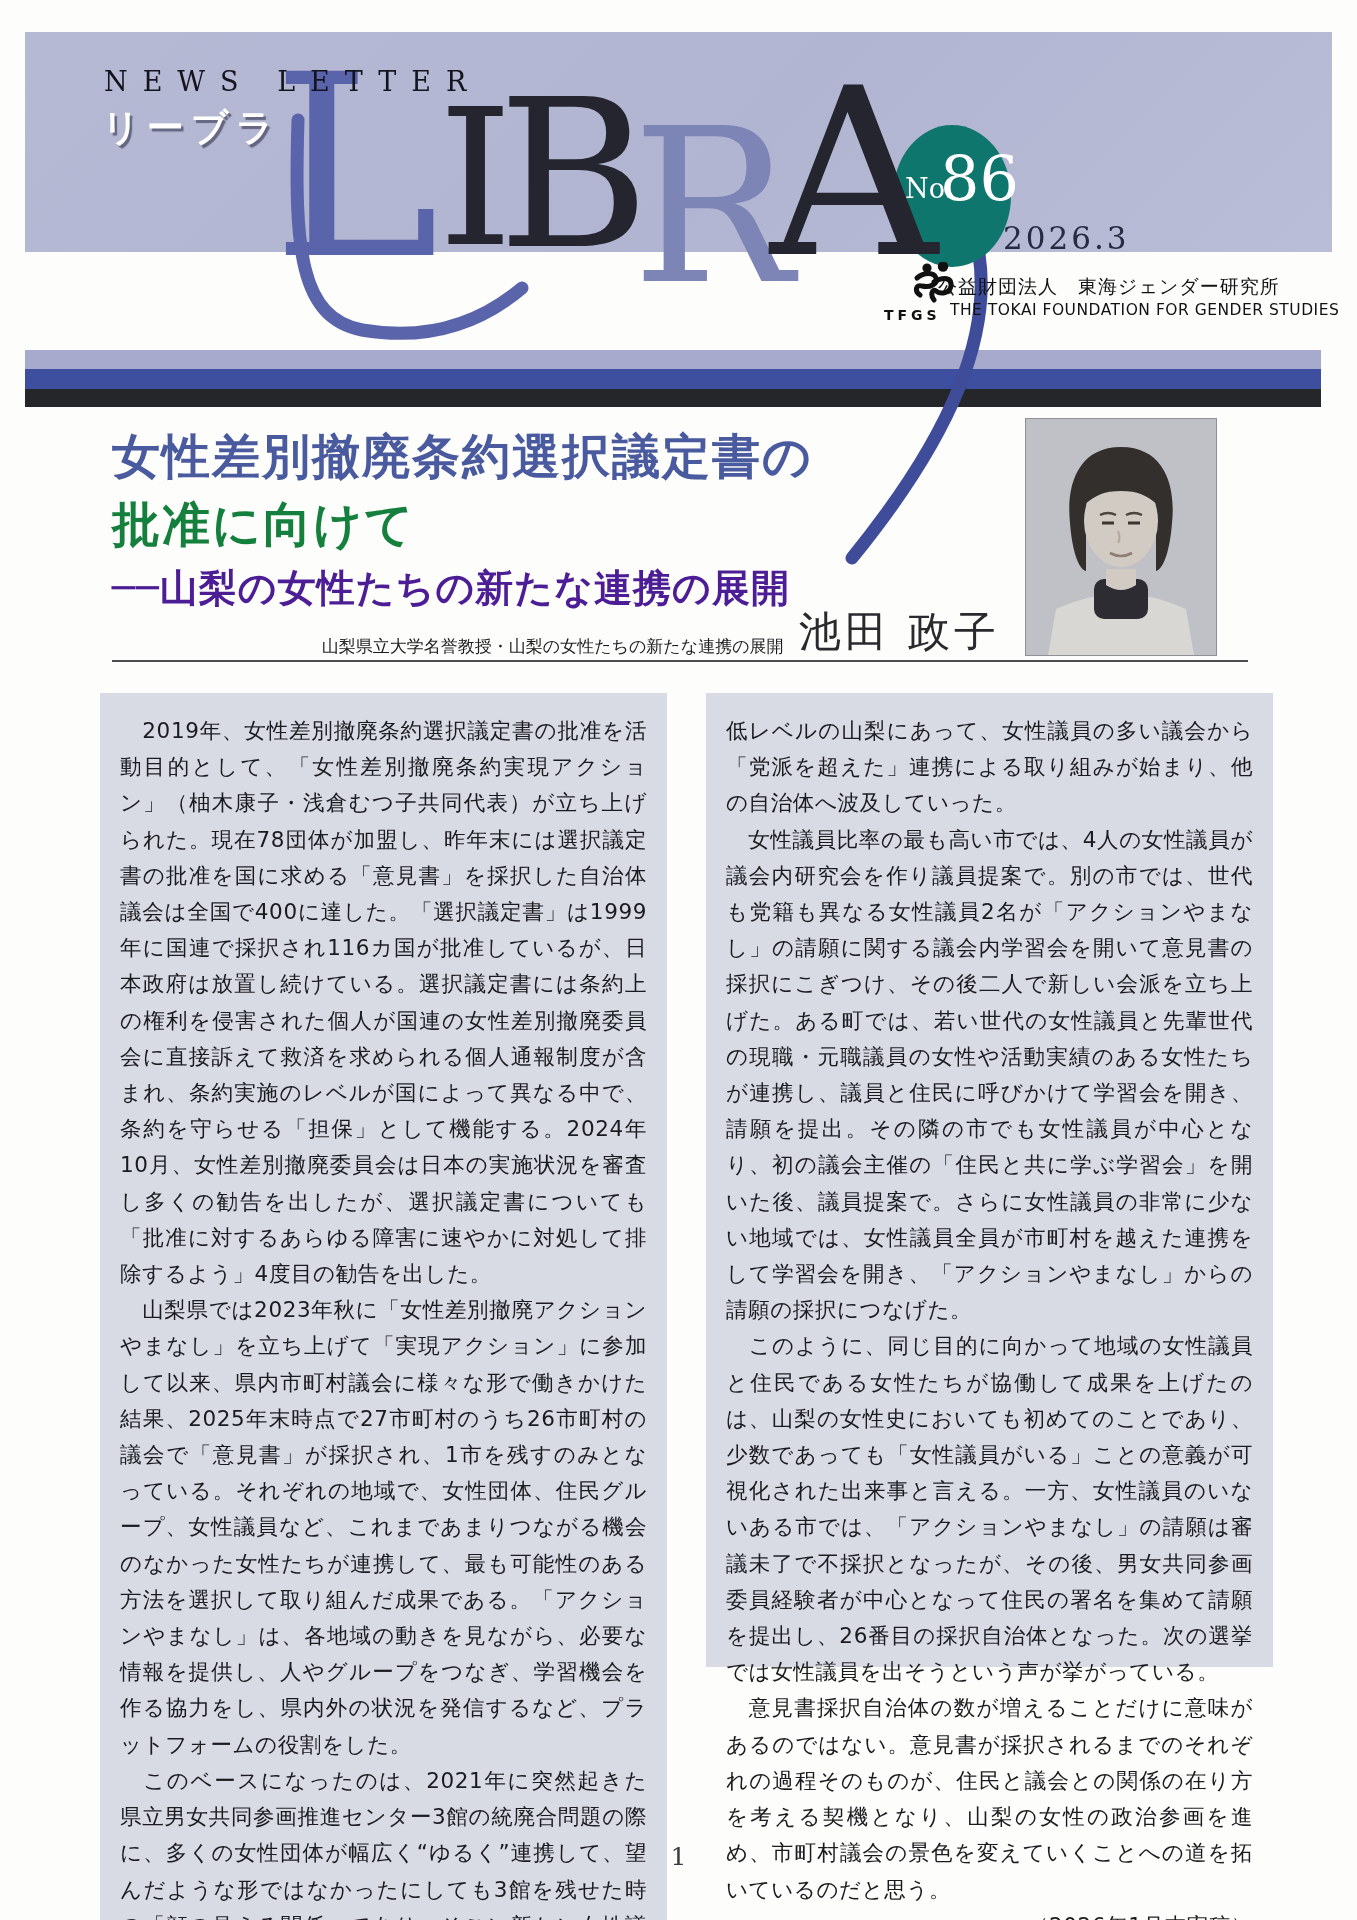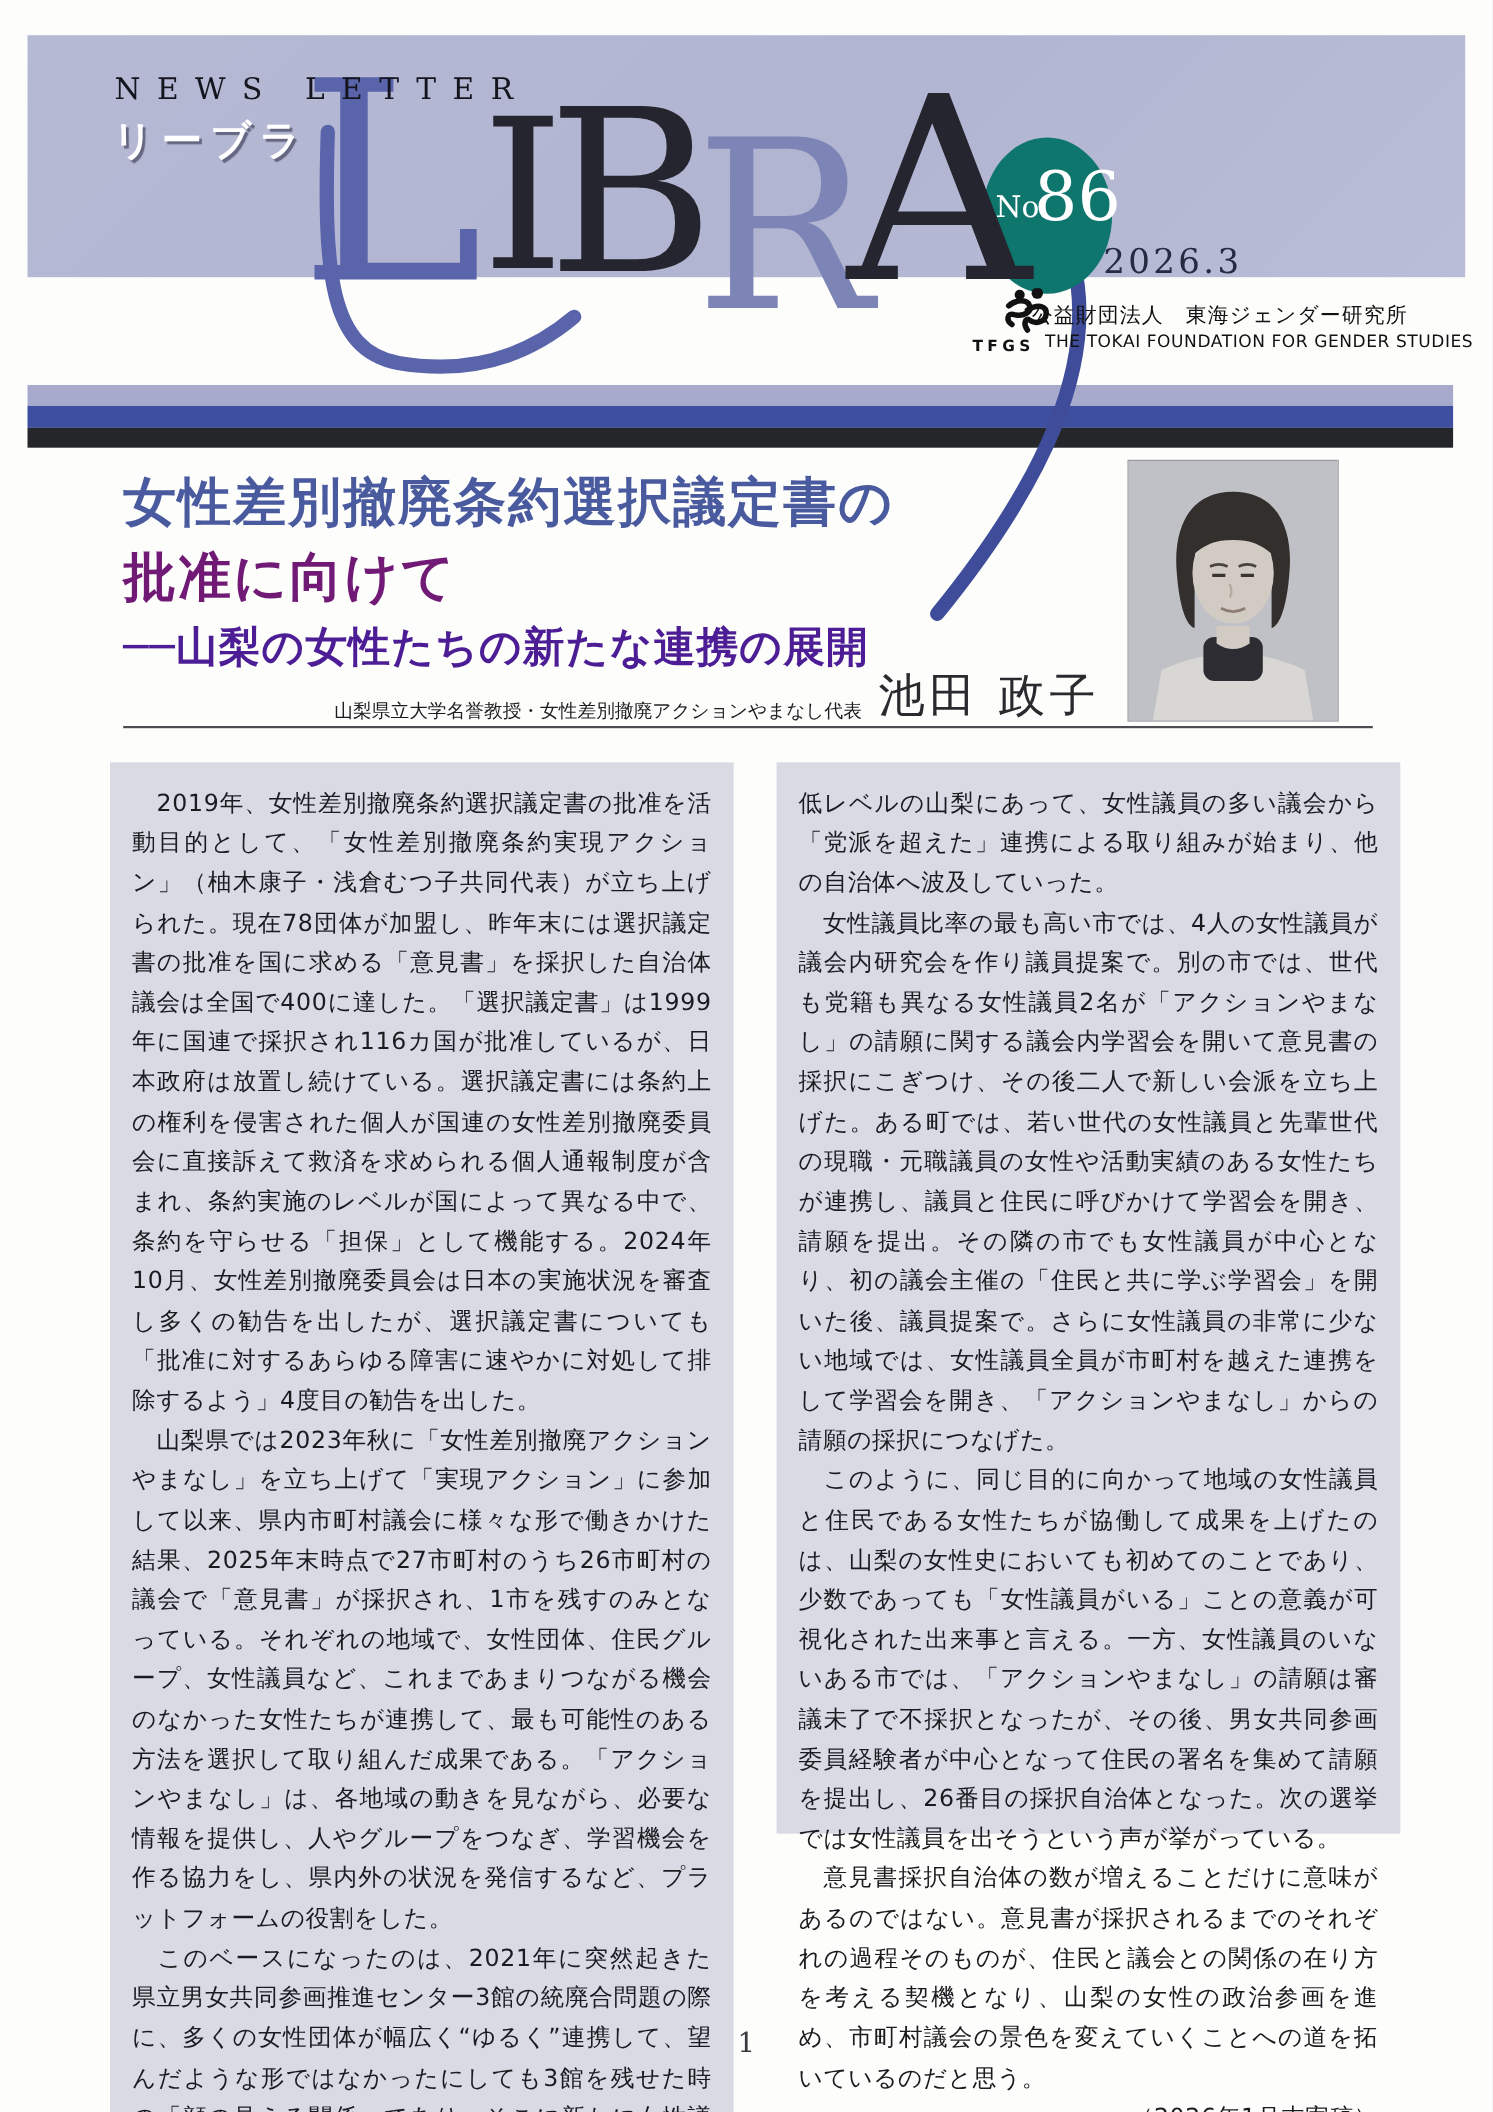--- a/index.html
+++ b/index.html
@@ -97,25 +97,25 @@
     <span class="org-abbr">TFGS</span>
     <span class="org-jp">公益財団法人　東海ジェンダー研究所</span>
     <span class="org-en">THE TOKAI FOUNDATION FOR GENDER STUDIES</span>
   </div>
 
   <div class="stripe stripe-1" style="background-color: rgb(168, 170, 205);"></div>
   <div class="stripe stripe-2" style="background-color: rgb(62, 79, 159);"></div>
   <div class="stripe stripe-3" style="background-color: rgb(36, 38, 42);"></div>
 
   <div class="title-1" style="color: rgb(74, 90, 158);">女性差別撤廃条約選択議定書の</div>
-  <div class="title-2" style="color: #701a75; text-align: center;">批准に向けて</div>
+  <div class="title-2" style="color: #15803d; text-align: center;">批准に向けて</div>
   <div class="subtitle" style="color: #4c1d95;">──山梨の女性たちの新たな連携の展開</div>
 
   <div class="author-row">
-    <span class="author-credit">山梨県立大学名誉教授・女性差別撤廃アクションやまなし代表</span>
+    <span class="author-credit">山梨県立大学名誉教授・山梨の女性たちの新たな連携の展開</span>
     <span class="author-name">池田 政子</span>
   </div>
   <div class="head-rule"></div>
 
   <div class="photo">
     <svg width="190" height="236" viewBox="0 0 190 236">
       <rect x="0" y="0" width="190" height="236" fill="#bfc1c6"></rect>
       <path d="M 30 190 Q 95 160 160 190 L 168 236 L 22 236 Z" fill="#d9d7d4"></path>
       <rect x="68" y="160" width="54" height="40" rx="10" fill="#2c2c32"></rect>
       <path d="M 95 28 C 52 28 40 66 44 104 C 46 130 52 150 60 152 L 60 96 C 60 60 74 46 95 46 C 116 46 130 60 130 96 L 130 152 C 138 150 144 130 146 104 C 150 66 138 28 95 28 Z" fill="#332f2d"></path>

